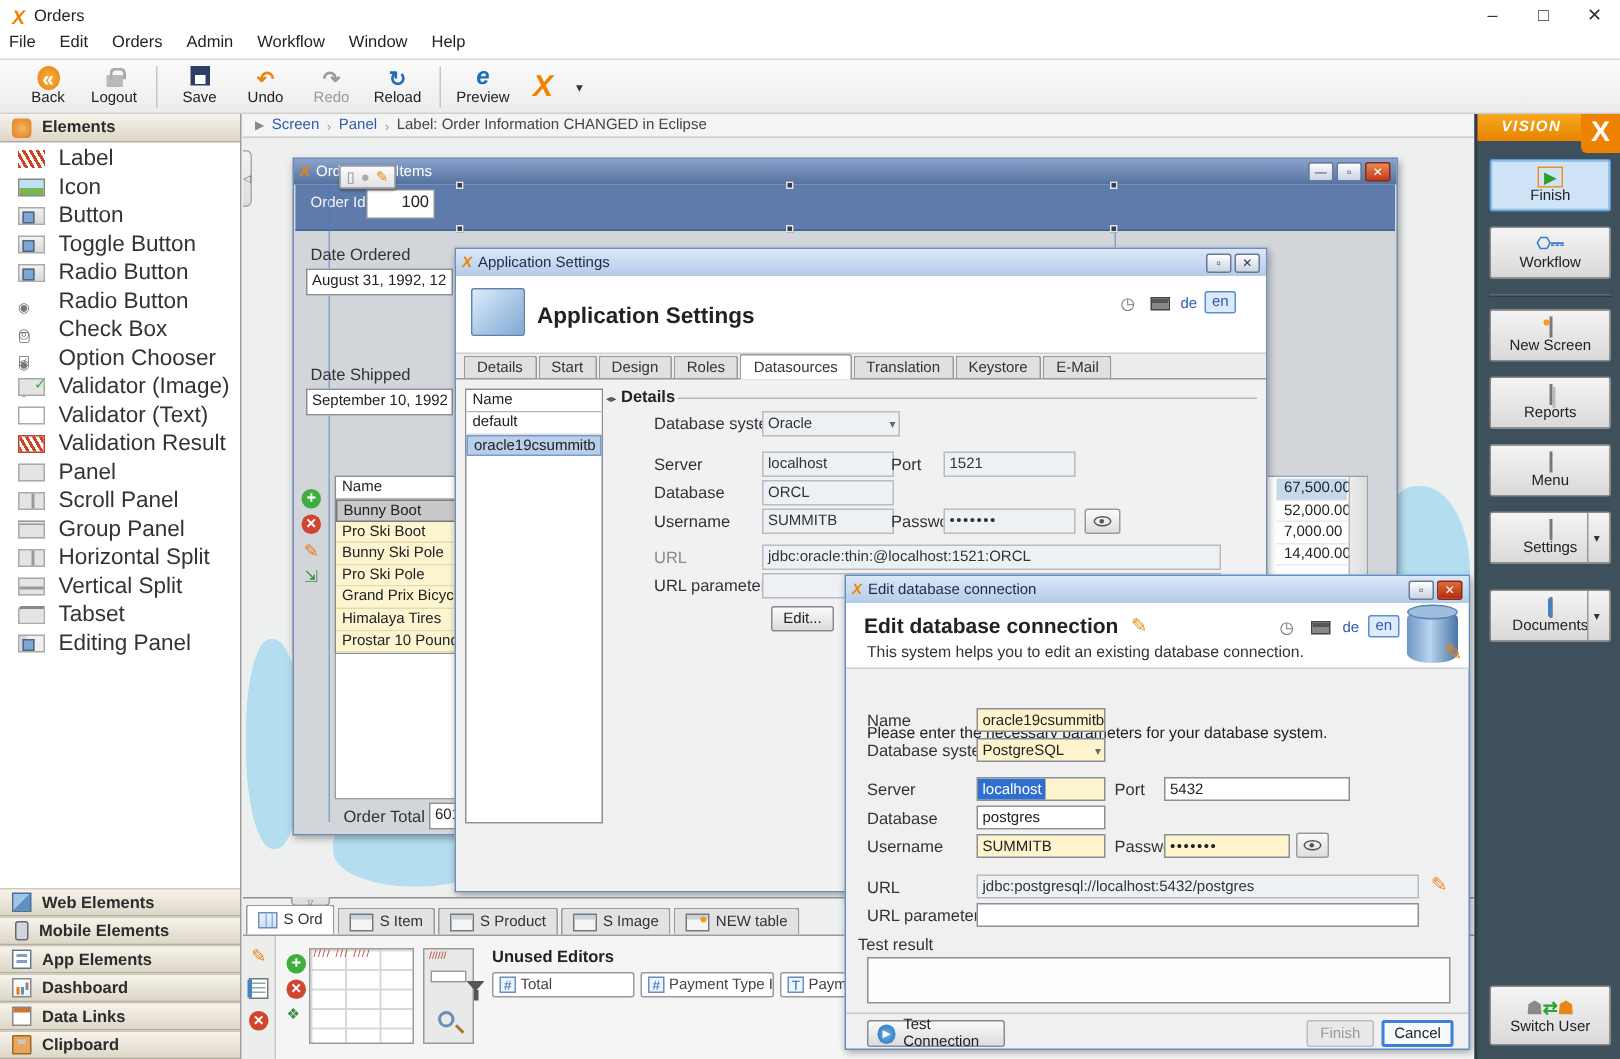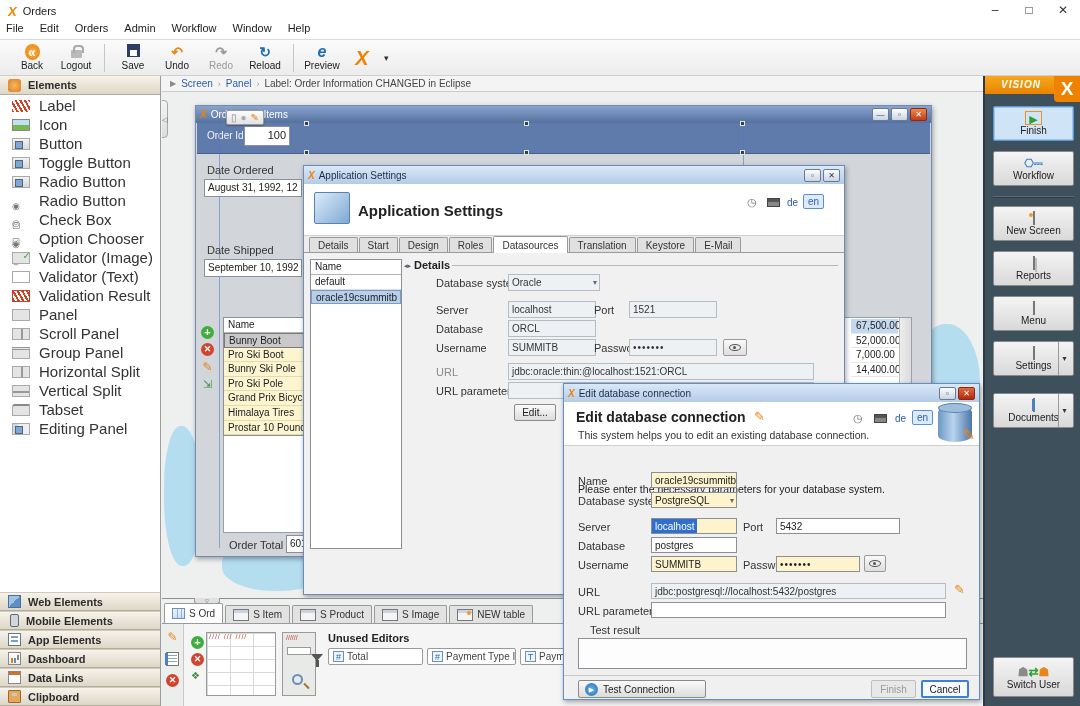--- a/index.html
+++ b/index.html
@@ -591,25 +591,25 @@
           <i></i>
         </span>
 
       <span class="flat-lbl" style="left:14px; top:202px;">URL</span>
       <div class="fld dis" style="left:87px; top:199px; width:295px; height:16px;">jdbc:postgresql://localhost:5432/postgres</div>
       <span class="pencil-ic" style="position:absolute; left:390px; top:198px;">✎</span>
 
       <span class="flat-lbl" style="left:14px; top:221px;">URL parameter</span>
       <div class="fld" style="left:87px; top:218px; width:295px; height:16px;"></div>
 
-      <span class="flat-lbl" style="left:26px; top:240px;">Test result</span>
+      <span class="flat-lbl" style="left:8px; top:240px;">Test result</span>
       <div class="fld" style="left:14px; top:254px; width:389px; height:31px; background:#fdfdfd;"></div>
 
       <div style="position:absolute; left:0; top:291px; right:0; height:1px; background:#c8c8c8;"></div>
-      <div class="btn" style="left:14px; top:296px; width:128px; height:18px; display:flex; align-items:center; gap:5px; padding-left:6px; text-align:left;">
+      <div class="btn" style="left:14px; top:296px; width:92px; height:18px; display:flex; align-items:center; gap:5px; padding-left:6px; text-align:left;">
         <span class="play-ic">▶</span>
         <span>Test Connection</span>
       </div>
       <div class="btn" style="left:307px; top:296px; width:45px; height:18px; line-height:17px; color:#9a9a9a; background:#e8e8e8; border-color:#bdbdbd;">Finish</div>
       <div class="btn" style="left:357px; top:296px; width:48px; height:18px; line-height:16px; border:2px solid #3f7fd6; background:#f6fafd;">Cancel</div>
     </div>
   </div>
 
   <div id="right-sidebar">
     <div id="vision-bar">

